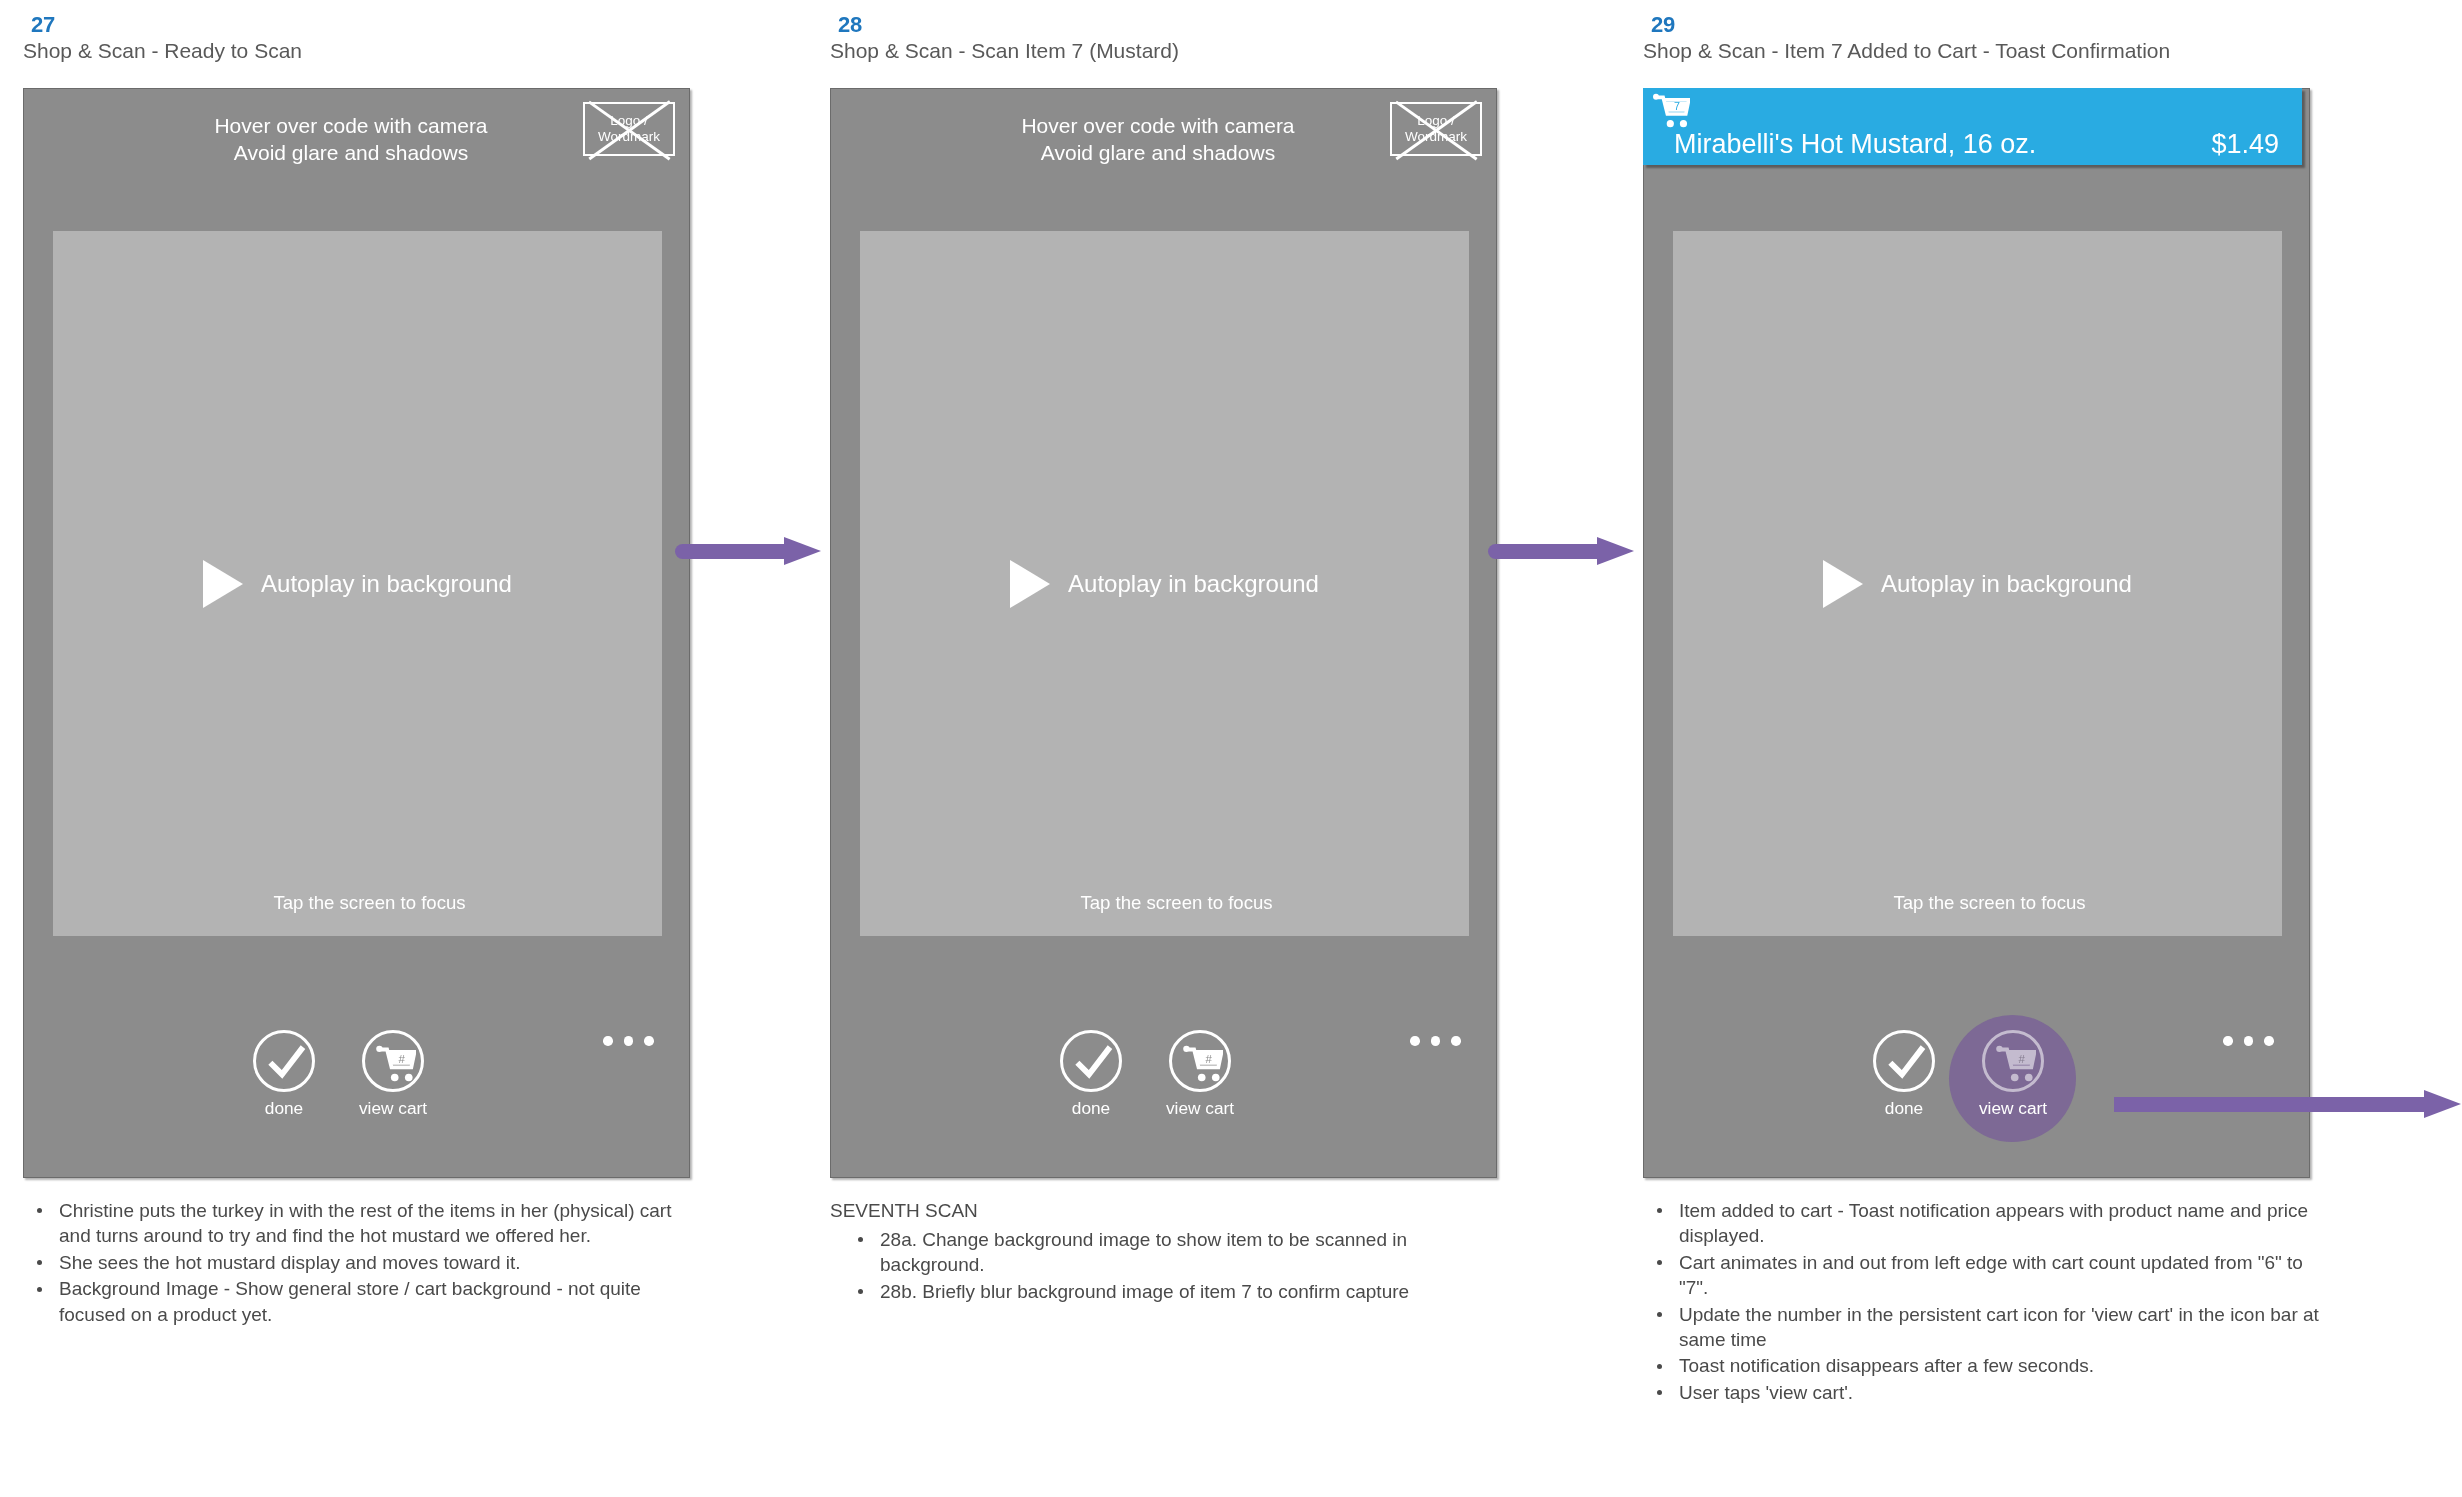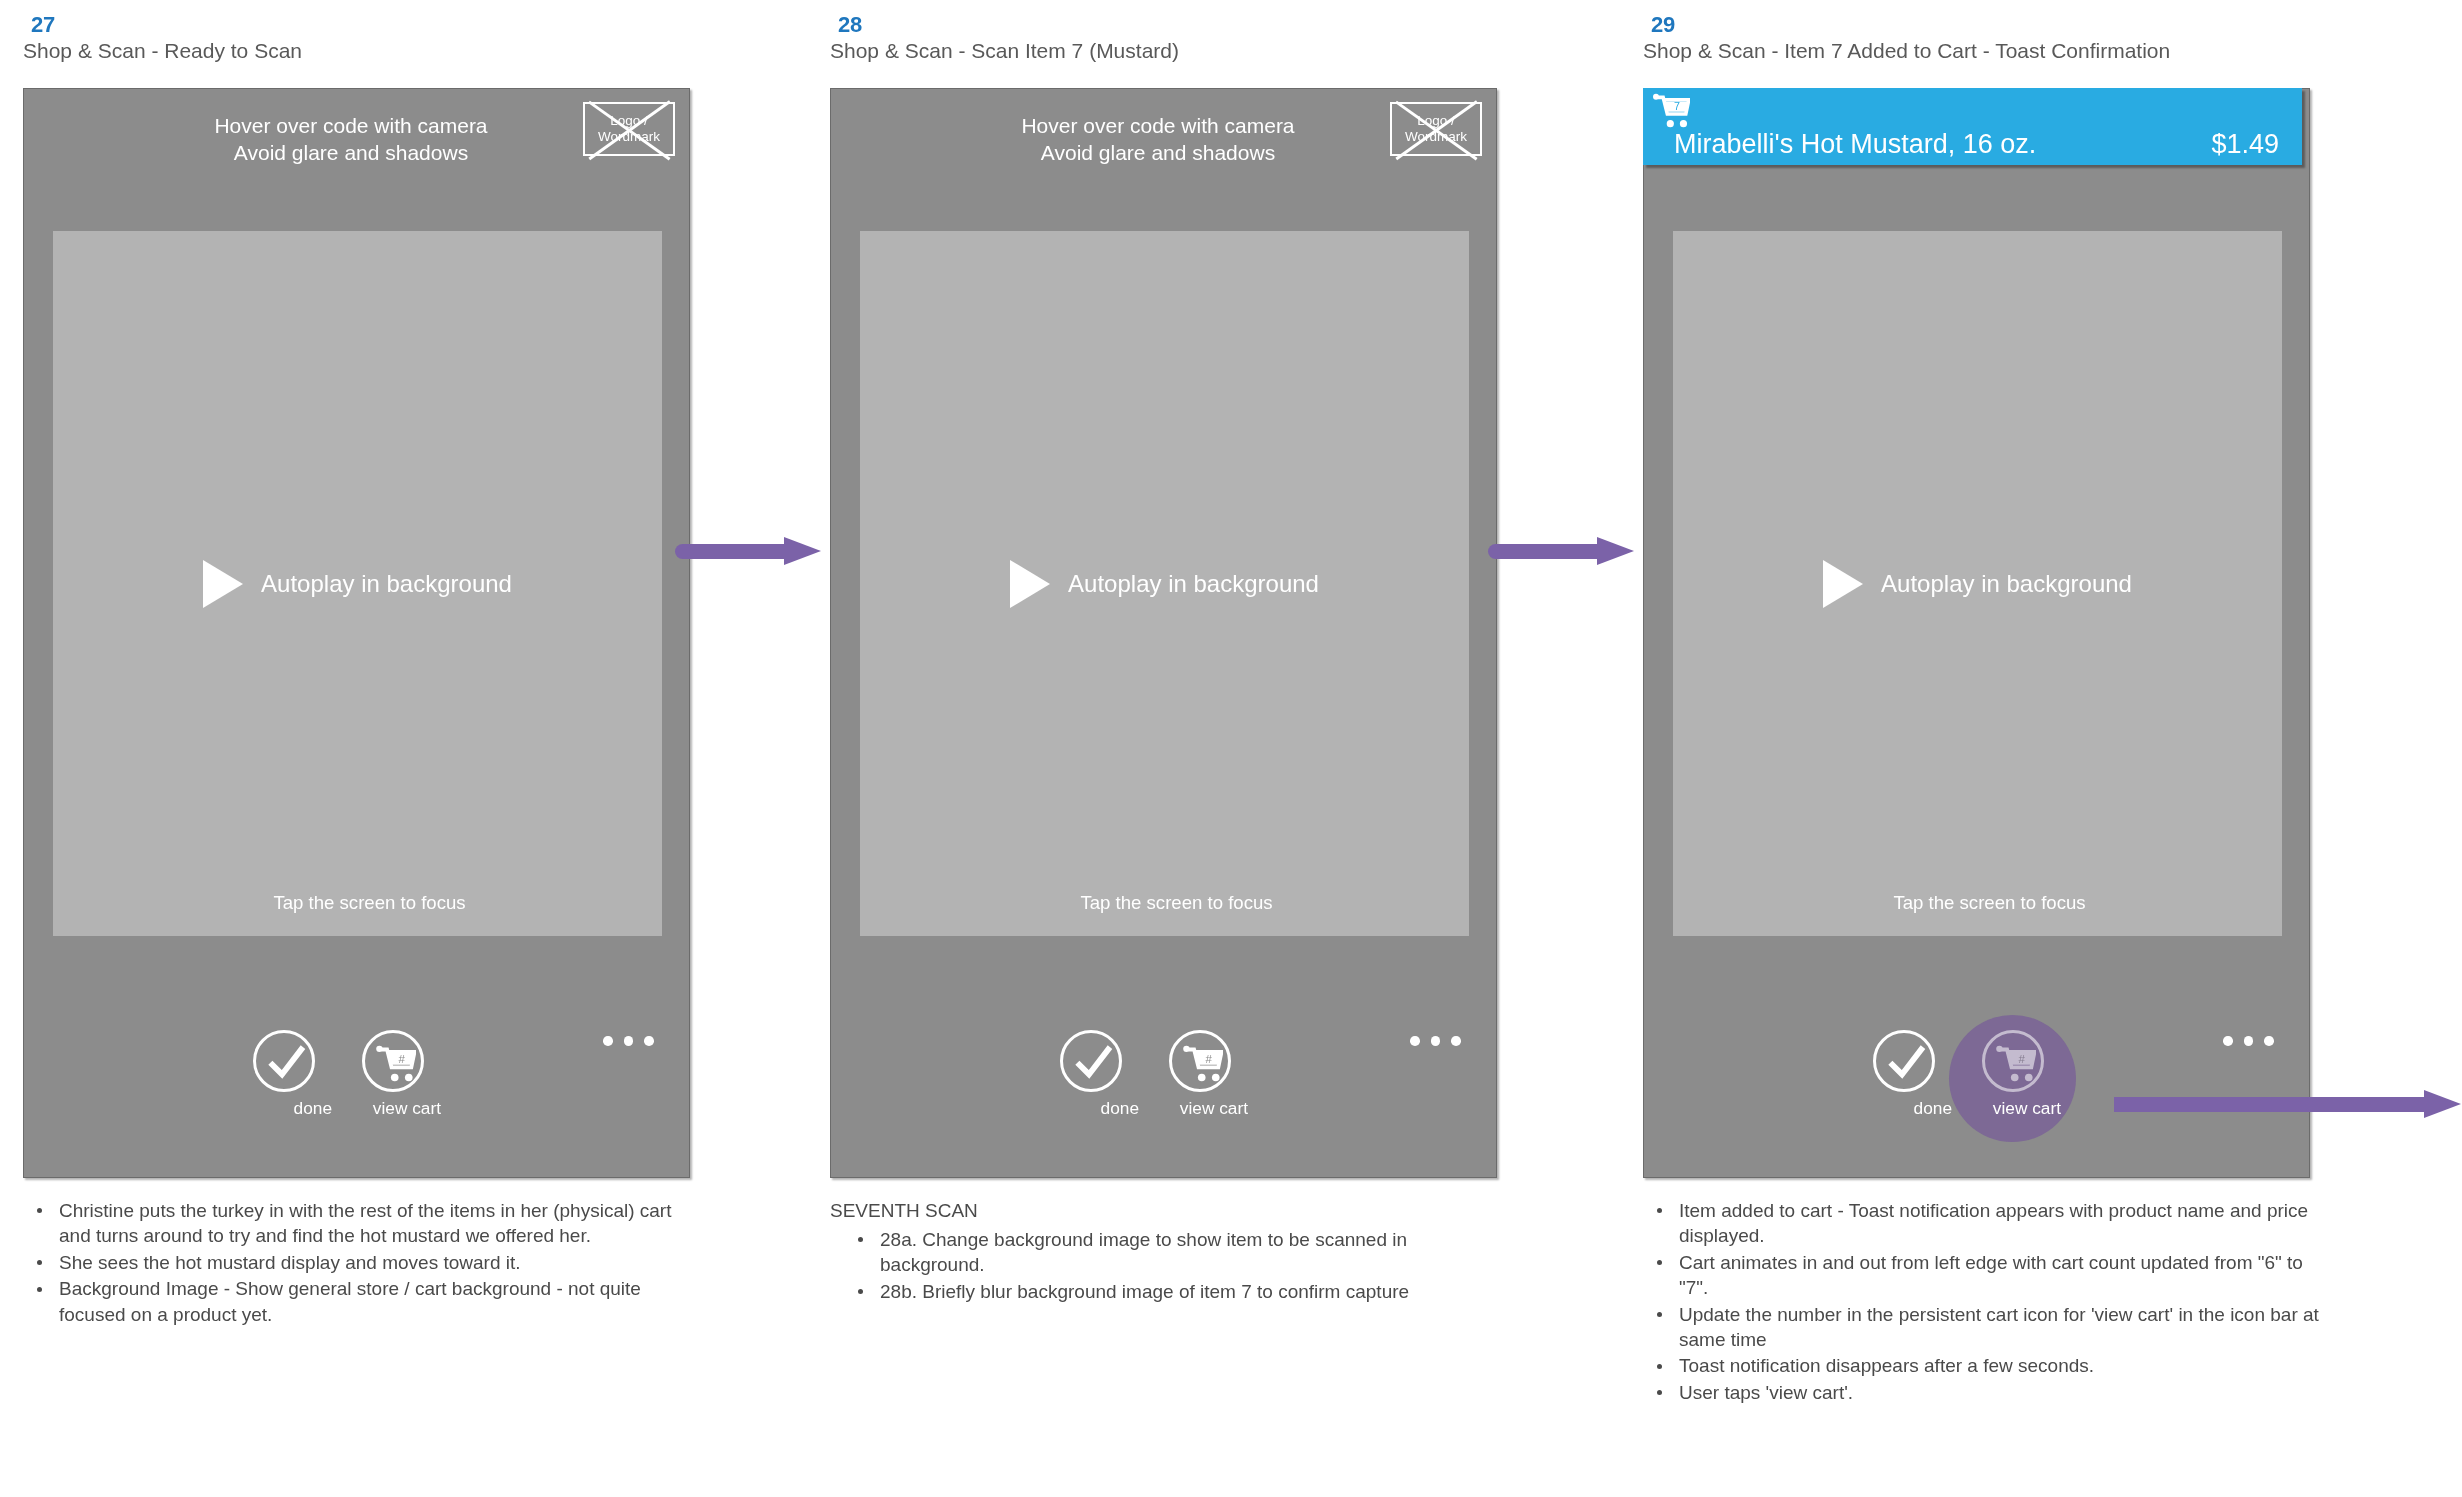--- a/index.html
+++ b/index.html
@@ -101,21 +101,21 @@
   .icon-cart{left:321px;}
   .ring{
     position:relative;margin:0 auto;
     width:62px;height:62px;border-radius:50%;
     border:3.8px solid #ffffff;box-sizing:border-box;
   }
   .check{
     position:absolute;left:10.3px;top:10.3px;width:41px;height:41px;
   }
   .icon-label{
-    margin-top:7.7px;color:#ffffff;font-size:17.3px;line-height:1;text-align:right;
+    margin-top:7.7px;color:#ffffff;font-size:17.3px;line-height:1;
   }
   .cart-svg{position:absolute;left:11px;top:12.2px;width:40px;height:37px;}
   .ellipsis{
     position:absolute;right:35px;top:24.4px;
     display:flex;gap:11px;
   }
   .ellipsis i{display:block;width:9.6px;height:9.6px;border-radius:50%;background:#fff;}
 
   
   .tap-halo{

